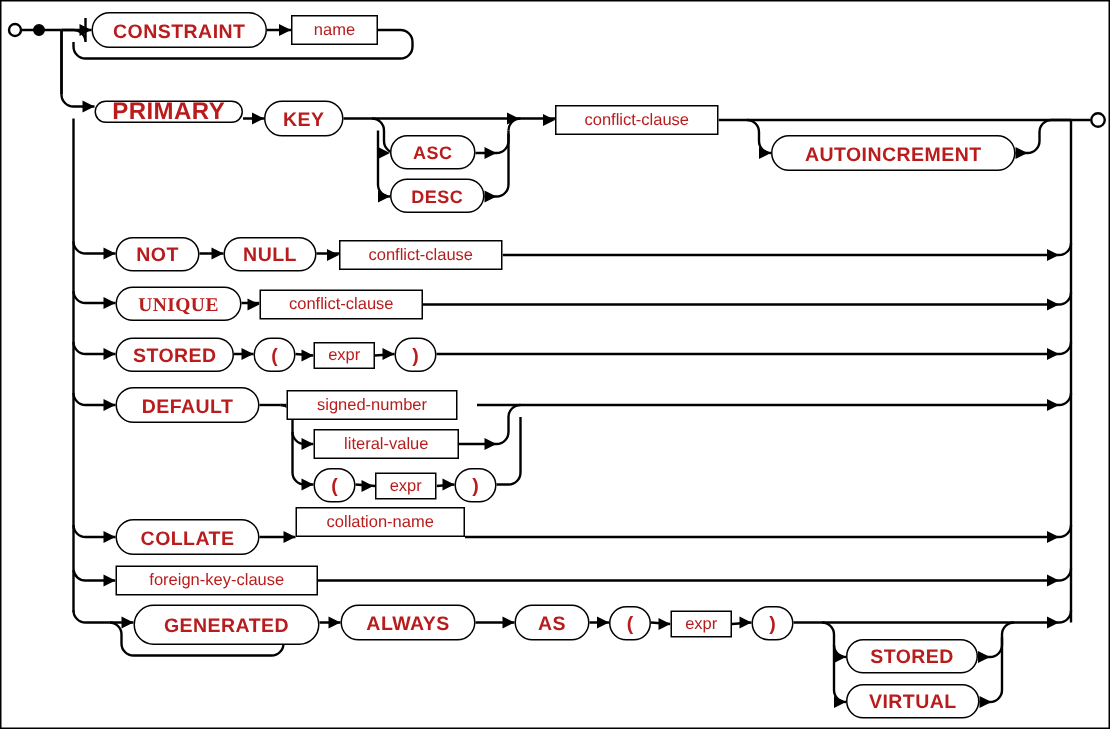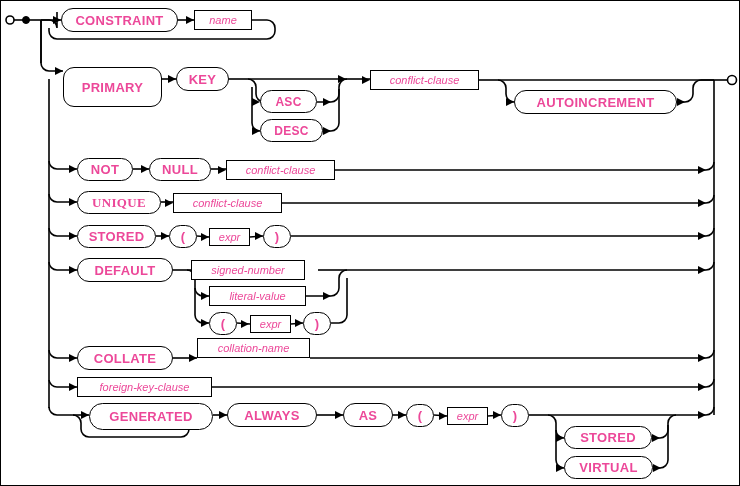--- a/index.html
+++ b/index.html
@@ -25,32 +25,31 @@
     height: 486px;
   }
   .node {
     position: absolute;
     box-sizing: border-box;
     display: flex;
     align-items: center;
     justify-content: center;
     background: #ffffff;
     border: 1.6px solid #000000;
-    color: #ec4899;
+    color: #b91c1c;
     white-space: nowrap;
   }
   .node.terminal {
     border-radius: 999px;
     font-weight: bold;
     letter-spacing: 0.3px;
   }
   .node.nonterminal {
     border-radius: 0;
     font-weight: normal;
-    font-style: italic;
   }
   .node.token {
     border-radius: 999px;
     font-weight: bold;
   }
 </style>
 </head>
 <body>
 
 <div id="canvas">
@@ -220,21 +219,21 @@
       <polygon points="651,433 659,437 651,441" fill="#000000" stroke="none"></polygon>
       <path d="M652,467 L659,467 A8,8 0 0 0 667,459 L667,424"></path>
       <polygon points="652,463 660,467 652,471" fill="#000000" stroke="none"></polygon>
 
     </g>
   </svg>
 
   <div id="nodes-layer">
       <div class="node terminal" style="left: 60px; top: 7px; width: 117px; height: 24px; font-size: 13px;">CONSTRAINT</div>
       <div class="node nonterminal" style="left: 193px; top: 9px; width: 58px; height: 20px; font-size: 11px;">name</div>
-      <div class="node terminal" style="left: 62px; top: 66px; width: 99px; height: 40px; font-size: 13px; border-radius: 11px;">PRIMARY</div>
+      <div class="node terminal" style="left: 62px; top: 66px; width: 99px; height: 15px; font-size: 16px; border-radius: 11px;">PRIMARY</div>
       <div class="node terminal" style="left: 175px; top: 66px; width: 53px; height: 24px; font-size: 13px;">KEY</div>
       <div class="node terminal" style="left: 259px; top: 89px; width: 57px; height: 23px; font-size: 12px;">ASC</div>
       <div class="node terminal" style="left: 259px; top: 118px; width: 63px; height: 23px; font-size: 12px; text-align: center;">DESC</div>
       <div class="node nonterminal" style="left: 369px; top: 69px; width: 109px; height: 20px; font-size: 11px;">conflict-clause</div>
       <div class="node terminal" style="left: 513px; top: 89px; width: 163px; height: 24px; font-size: 13px;">AUTOINCREMENT</div>
       <div class="node terminal" style="left: 76px; top: 157px; width: 56px; height: 23px; font-size: 13px;">NOT</div>
       <div class="node terminal" style="left: 148px; top: 157px; width: 62px; height: 23px; font-size: 13px;">NULL</div>
       <div class="node nonterminal" style="left: 225px; top: 159px; width: 109px; height: 20px; font-size: 11px;">conflict-clause</div>
       <div class="node terminal" style="left: 76px; top: 190px; width: 84px; height: 23px; font-size: 13px; font-family: Liberation Serif, serif;">UNIQUE</div>
       <div class="node nonterminal" style="left: 172px; top: 192px; width: 109px; height: 20px; font-size: 11px;">conflict-clause</div>

